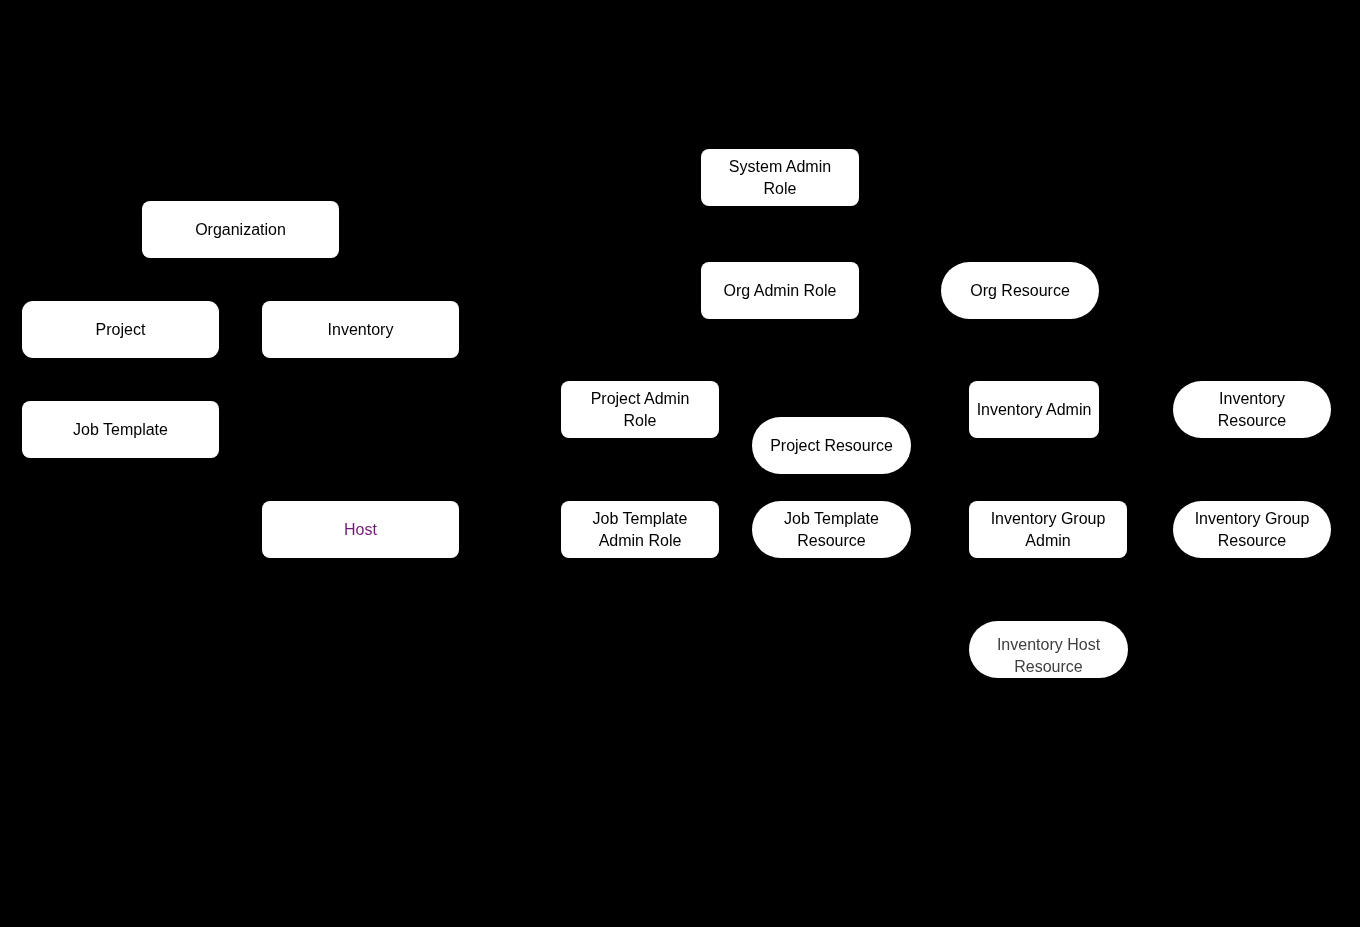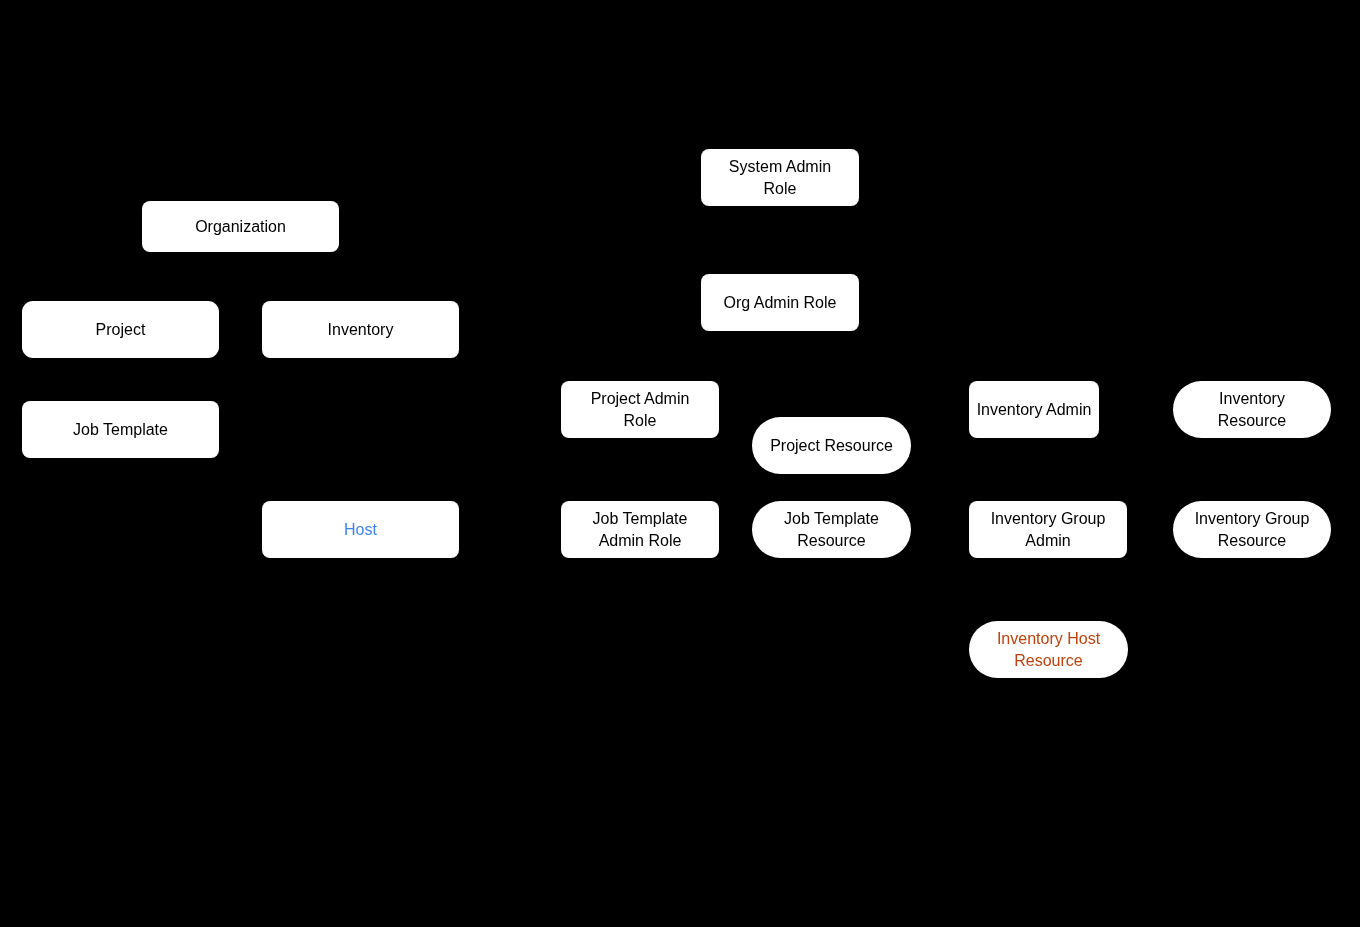--- a/index.html
+++ b/index.html
@@ -34,41 +34,44 @@
     border-radius: 28.5px;
   }
   .node-label {
     white-space: pre-line;
   }
 </style>
 </head>
 <body>
 
 <div class="diagram" style="width: 1360px; height: 927px; background: rgb(0, 0, 0);">
-    <div class="node rect" style="left: 142px; top: 201px; width: 197px; height: 51px; background: rgb(255, 255, 255); color: rgb(0, 0, 0);">
+    <div class="node rect" style="left: 142px; top: 201px; width: 197px; height: 57px; background: rgb(255, 255, 255); color: rgb(0, 0, 0);">
       <span class="node-label">Organization</span>
     </div>
     <div class="node rect" style="left: 22px; top: 301px; width: 197px; height: 57px; background: rgb(255, 255, 255); color: rgb(0, 0, 0); border-radius: 11px;">
       <span class="node-label">Project</span>
     </div>
     <div class="node rect" style="left: 262px; top: 301px; width: 197px; height: 57px; background: rgb(255, 255, 255); color: rgb(0, 0, 0);">
       <span class="node-label">Inventory</span>
     </div>
     <div class="node rect" style="left: 22px; top: 401px; width: 197px; height: 57px; background: rgb(255, 255, 255); color: rgb(0, 0, 0);">
       <span class="node-label">Job Template</span>
     </div>
-    <div class="node rect" style="left: 262px; top: 501px; width: 197px; height: 57px; background: rgb(255, 255, 255); color: #3b82f6;">
+    <div class="node rect" style="left: 262px; top: 501px; width: 197px; height: 57px; background: rgb(255, 255, 255); color: #701a75;">
       <span class="node-label">Host</span>
     </div>
     <div class="node rect" style="left: 701px; top: 141px; width: 158px; height: 57px; background: rgb(255, 255, 255); color: rgb(0, 0, 0); margin-top: 8px;">
       <span class="node-label">System Admin
 Role</span>
     </div>
-    <div class="node rect" style="left: 701px; top: 262px; width: 158px; height: 57px; background: rgb(255, 255, 255); color: rgb(0, 0, 0); margin-top: 12px;">
+    <div class="node rect" style="left: 701px; top: 262px; width: 158px; height: 57px; background: rgb(255, 255, 255); color: rgb(0, 0, 0);">
       <span class="node-label">Org Admin Role</span>
+    </div>
+    <div class="node stadium" style="left: 941px; top: 262px; width: 158px; height: 57px; background: rgb(255, 255, 255); color: rgb(0, 0, 0);">
+      <span class="node-label">Org Resource</span>
     </div>
     <div class="node rect" style="left: 561px; top: 381px; width: 158px; height: 57px; background: rgb(255, 255, 255); color: rgb(0, 0, 0);">
       <span class="node-label">Project Admin
 Role</span>
     </div>
     <div class="node stadium" style="left: 752px; top: 381px; width: 159px; height: 57px; background: rgb(255, 255, 255); color: rgb(0, 0, 0); margin-top: 36px;">
       <span class="node-label">Project Resource</span>
     </div>
     <div class="node rect" style="left: 969px; top: 381px; width: 130px; height: 57px; background: rgb(255, 255, 255); color: rgb(0, 0, 0);">
       <span class="node-label">Inventory Admin</span>
@@ -86,17 +89,17 @@
 Resource</span>
     </div>
     <div class="node rect" style="left: 969px; top: 501px; width: 158px; height: 57px; background: rgb(255, 255, 255); color: rgb(0, 0, 0);">
       <span class="node-label">Inventory Group
 Admin</span>
     </div>
     <div class="node stadium" style="left: 1173px; top: 501px; width: 158px; height: 57px; background: rgb(255, 255, 255); color: rgb(0, 0, 0);">
       <span class="node-label">Inventory Group
 Resource</span>
     </div>
-    <div class="node stadium" style="left: 969px; top: 621px; width: 159px; height: 57px; background: rgb(255, 255, 255); color: #c2410c;">
+    <div class="node stadium" style="left: 969px; top: 621px; width: 159px; height: 57px; background: rgb(255, 255, 255); color: #404040; align-items: flex-end;">
       <span class="node-label">Inventory Host
 Resource</span>
     </div>
   </div>
 
 </body></html>

